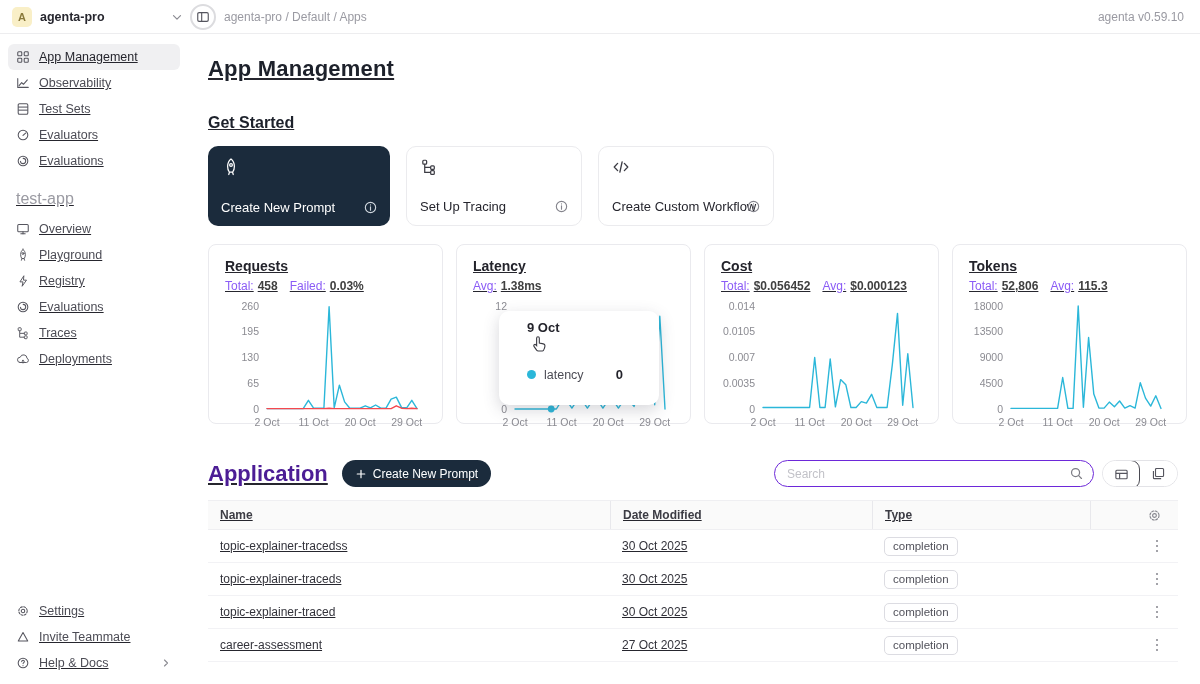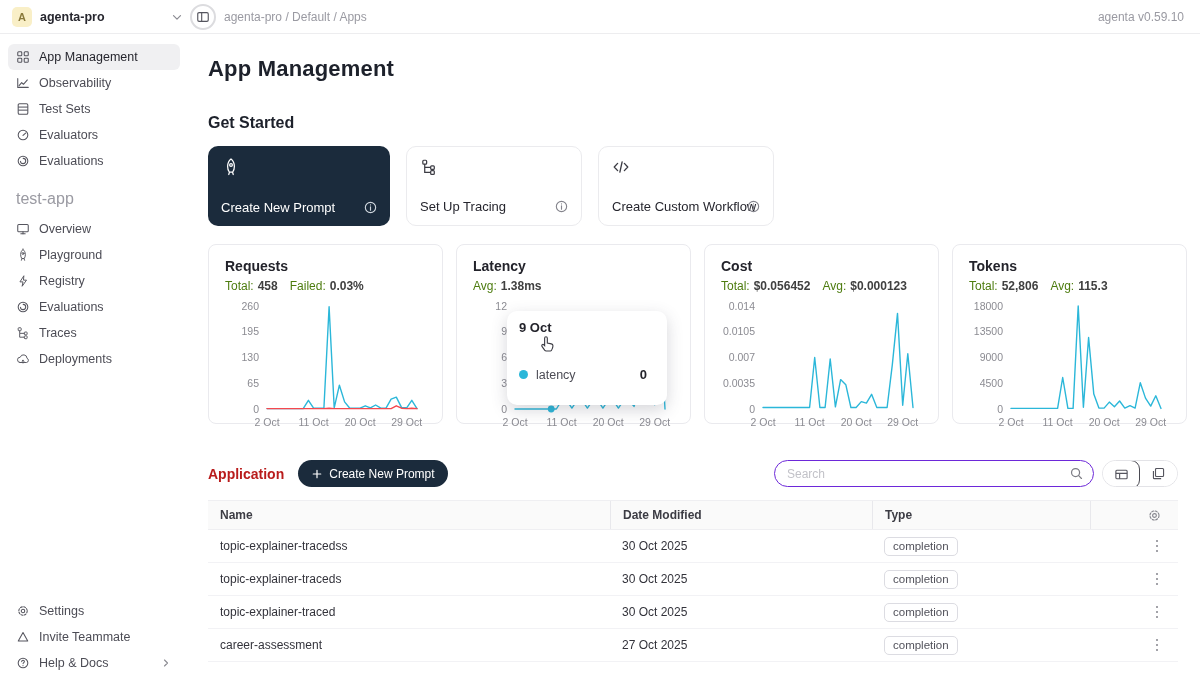--- a/index.html
+++ b/index.html
@@ -11,21 +11,21 @@
   .topbar { height:34px; display:flex; align-items:center; padding:0 16px 0 12px; border-bottom:1px solid #ededef; }
   .workspace { width:172px; display:flex; align-items:center; gap:8px; cursor:pointer; }
   .avatar { width:20px; height:20px; border-radius:5px; background:#f9efc7; color:#8a7a3b; font-size:11px; font-weight:700; display:flex; align-items:center; justify-content:center; }
   .ws-name { font-size:12.5px; font-weight:600; color:#26262e; }
   .workspace svg { margin-left:auto; }
   .panel-toggle { width:26px; height:26px; border-radius:50%; border:2px solid #dcdcdf; background:#fff; display:flex; align-items:center; justify-content:center; margin:0 8px 0 6px; cursor:pointer; }
   .breadcrumb { font-size:12px; color:#9a9aa2; }
   .version { margin-left:auto; font-size:12px; color:#9a9aa2; }
 
   
-  .layout { display:flex; height:650px; }
+  .layout { display:flex; height:650px;text-decoration:underline; }
   .sidebar { width:188px; padding:10px 8px 6px 8px; display:flex; flex-direction:column; flex-shrink:0; }
   .side-item { height:26px; display:flex; align-items:center; gap:9px; padding:0 8px; border-radius:6px; font-size:12.5px; color:#4c4c55; cursor:pointer; white-space:nowrap; }
   .side-item .icn { display:flex; color:#55555e; }
   .side-item.active { background:#f0f0f2; color:#26262e; font-weight:500; }
   .side-section { font-size:16px; color:#9a9aa2; margin:16px 8px 8px 8px; }
   .side-footer { margin-top:auto; padding-bottom:2px; }
   .side-item .chev-r { margin-left:auto; color:#8b8b92; display:flex; }
 
   
   .main { flex:1; padding:14px 22px 0 20px; overflow:hidden; }
@@ -41,36 +41,36 @@
   .gs-card.dark .info { color:#cfd6dd; }
   .gs-card.light .info { color:#85858d; }
   .gs-card .gs-icn { display:flex; }
   .gs-card.light .gs-icn { color:#3c3c44; }
 
   
   .charts { display:flex; gap:13px; margin-top:18px; }
   .chart-card { flex:1; height:180px; border:1px solid #eaeaee; border-radius:8px; padding:13px 16px 8px 16px; position:relative; background:#fff; }
   .chart-title { font-size:14px; font-weight:700; color:#23232b; }
   .chart-stats { margin-top:5px; font-size:12px; display:flex; gap:12px; }
-  .chart-stats .lbl { color:#4d7c0f; margin-right:4px; }
+  .chart-stats .lbl { color:#8b5cf6; margin-right:4px; }
   .chart-stats .val { color:#404040; font-weight:700; }
   .chart-plot { margin-top:6px; }
   .chart-plot svg .tick { font-size:10.5px; fill:#8b8b92; font-family:"Liberation Sans",sans-serif; }
 
-  .chart-tooltip { position:absolute; left:50px; top:66px; width:160px; height:94px; background:#fff; border-radius:10px; box-shadow:0 5px 16px rgba(70,70,85,.22); padding:9px 12px; z-index:3; }
+  .chart-tooltip { position:absolute; left:42px; top:66px; width:160px; height:94px; background:#fff; border-radius:10px; box-shadow:0 5px 16px rgba(70,70,85,.22); padding:9px 28px; z-index:3; }
   .tt-date { font-size:13px; font-weight:700; color:#23232b; }
   .tt-row { display:flex; align-items:center; gap:8px; margin-top:32px; padding-right:8px; }
   .tt-dot { width:9px; height:9px; border-radius:50%; background:#2bb7d9; }
   .tt-series { font-size:12.5px; color:#4c4c55; }
   .tt-val { margin-left:auto; font-size:13px; font-weight:700; color:#23232b; }
   .cursor-hand { position:absolute; left:32px; top:24px; }
 
   
   .app-head { display:flex; align-items:center; margin-top:36px; }
-  .app-title { font-size:14px; font-weight:700; color:#b91c1c; }
+  .app-title { font-size:22px; font-weight:700; color:#4c1d95; }
   .create-btn { margin-left:14px; background:#1b2b3c; color:#fff; border:none; border-radius:14px; height:27px; padding:0 13px; font-size:12px; font-family:inherit; display:flex; align-items:center; gap:6px; cursor:pointer; }
   .search-wrap { margin-left:auto; position:relative; }
   .search-input { width:320px; height:27px; border:1px solid #6d28d9; border-radius:14px; padding:0 32px 0 12px; font-size:12px; font-family:inherit; color:#26262e; outline:none; }
   .search-input::placeholder { color:#c2c2c8; }
   .search-icn { position:absolute; right:10px; top:6px; color:#7c7c84; }
   .view-toggle { margin-left:8px; display:flex; border:1px solid #e3e3e7; border-radius:14px; overflow:hidden; height:27px; }
   .vt-btn { width:38px; display:flex; align-items:center; justify-content:center; background:#fff; border:none; cursor:pointer; color:#55555e; }
   .vt-btn.active { border:1.5px solid #4a4a52; border-radius:9px; margin:-1px; height:29px; position:relative; z-index:1; background:#fff; }
 
   

